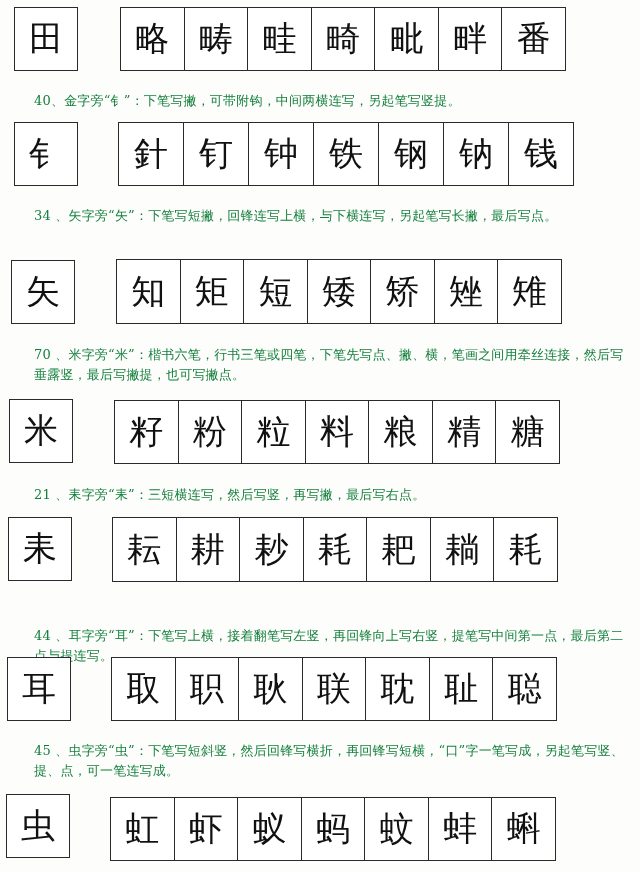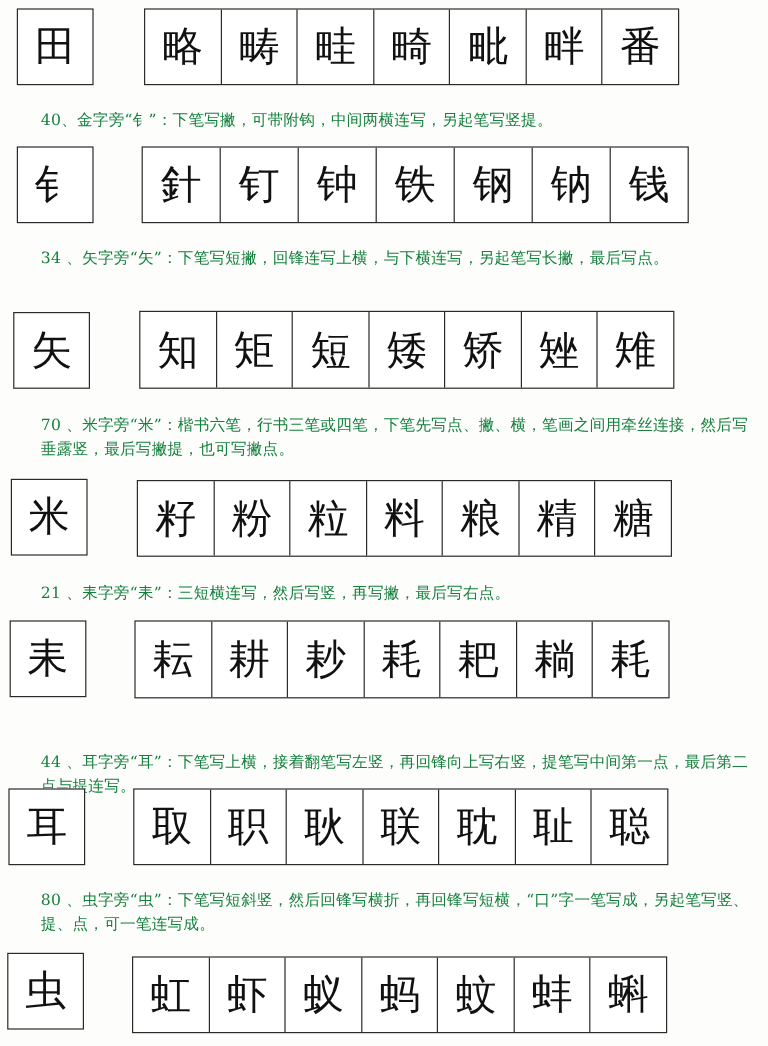--- a/index.html
+++ b/index.html
@@ -121,21 +121,21 @@
   <div class="cell">取</div>
   <div class="cell">职</div>
   <div class="cell">耿</div>
   <div class="cell">联</div>
   <div class="cell">耽</div>
   <div class="cell">耻</div>
   <div class="cell">聪</div>
 </div>
 
 <div class="desc" style="top:741px;">
-    <div class="first">80 、虫字旁“虫”：下笔写短斜竖，然后回锋写横折，再回锋写短横，“口”字一笔写成，另起笔写竖、提、点，可一笔连写成。</div>
+    <div class="first">45 、虫字旁“虫”：下笔写短斜竖，然后回锋写横折，再回锋写短横，“口”字一笔写成，另起笔写竖、提、点，可一笔连写成。</div>
   </div>
 <div class="box" style="left:6px;top:794px;width:64px;height:64px;">
     <span>虫</span>
   </div>
 <div class="strip" style="left:110px;top:797px;width:446px;height:64px;">
   <div class="cell">虹</div>
   <div class="cell">虾</div>
   <div class="cell">蚁</div>
   <div class="cell">蚂</div>
   <div class="cell">蚊</div>

